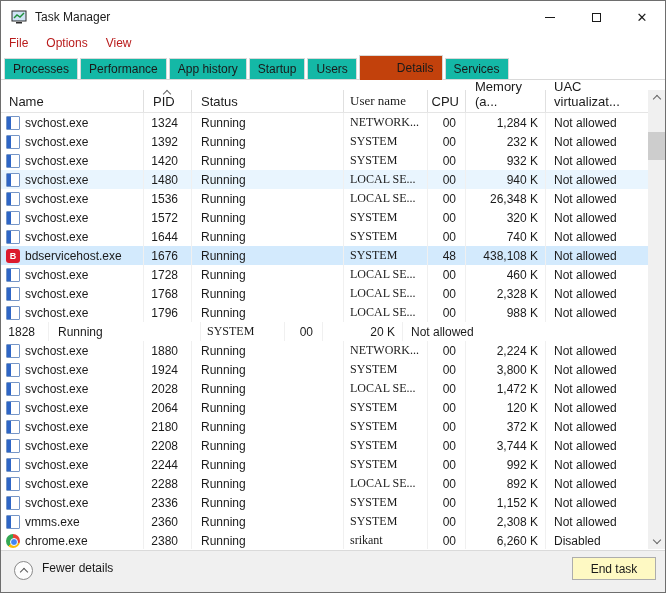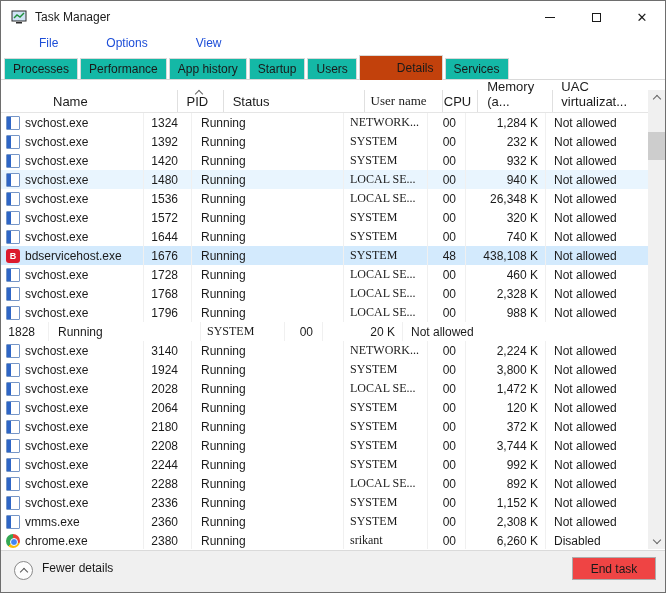--- a/index.html
+++ b/index.html
@@ -11,21 +11,21 @@
   .app-icon { margin-left:10px; width:16px; height:16px; display:inline-block; }
   .title { margin-left:8px; font-size:12px; color:#1a1a1a; }
   .controls { position:absolute; right:0; top:0; height:32px; display:flex; }
   .ctrl { width:46px; height:32px; display:flex; align-items:center; justify-content:center; color:#1a1a1a; font-size:12px; cursor:default; }
   .minbar { width:10px; height:1px; background:#1a1a1a; display:block; }
   .maxbox { width:9px; height:9px; border:1px solid #1a1a1a; display:block; }
   .close-glyph { font-size:13px; }
 
   
   .menubar { position:absolute; left:0; top:32px; right:0; height:20px; display:flex; align-items:center; padding-left:8px; }
-  .menu-item { font-size:12px; color:#1d4ed8; padding:2px 9px 2px 0; margin-right:9px;margin-left:30px; }
+  .menu-item { font-size:12px; color:#b91c1c; padding:2px 9px 2px 0; margin-right:9px; }
 
   
   .tabstrip { position:absolute; left:0; top:52px; right:0; height:27px; display:flex; align-items:flex-end; padding-left:3px; border-bottom:1px solid #d9d9d9; }
   .tab { height:21px; background:#14b8a6; border:1px solid #d9d9d9; border-bottom:none; margin-right:2px; padding:3px 8px 0 8px; font-size:12px; color:#1a1a1a; }
   .tab.active { height:25px; background:#c2410c; margin-bottom:-1px; padding-top:5px; position:relative; z-index:2;padding-left:37px; }
 
   
   .table { position:absolute; left:0; top:89px; width:664px; height:459px; }
   .thead { position:relative; height:23px; border-bottom:1px solid #e5e5e5; display:flex; width:647px; }
   .th { position:relative; font-size:13px; color:#1b1b1b; display:flex; align-items:flex-end; padding-bottom:3px; border-right:1px solid #e0e0e0; }
@@ -40,21 +40,21 @@
   .td { font-size:12px; color:#1b1b1b; height:19px; display:flex; align-items:center; overflow:hidden; white-space:nowrap; border-right:1px solid #f0f0f0; }
 
   
   .c0 { width:143px; padding-left:5px; }
   .c1 { width:48px;  justify-content:flex-end; padding-right:13px; }
   .c2 { width:152px; padding-left:9px; }
   .c3 { width:84px;  padding-left:6px;font-family:Liberation Serif, serif; }
   .c4 { width:38px;  justify-content:flex-end; padding-right:9px; }
   .c5 { width:80px;  justify-content:flex-end; padding-right:7px; }
   .c6 { width:102px; padding-left:8px; border-right:none; }
-  .thead .c0 { padding-left:8px;margin-left:44px; }
+  .thead .c0 { padding-left:8px; }
   .thead .c1 { justify-content:flex-start; padding-left:9px; }
   .thead .c4 { justify-content:flex-end; padding-right:6px; }
   .thead .c5 { justify-content:flex-start; padding-left:9px; }
 
   
   .proc-icon { width:14px; height:14px; margin-right:5px; flex:0 0 14px; display:flex; align-items:center; justify-content:center; }
   .icon-exe { border:1px solid #7596c8; background:linear-gradient(90deg,#2f66c6 0 34%,#ffffff 34% 100%); border-radius:1px; }
   .icon-bd { background:#dc1a2d; border-radius:3px; color:#fff; font-size:9px; font-weight:bold; line-height:14px; text-align:center; }
   .icon-chrome { border-radius:50%; background:conic-gradient(#ea4335 0 30%, #fbbc05 30% 62%, #34a853 62% 100%); position:relative; }
   .icon-chrome::after { content:""; position:absolute; left:4px; top:4px; width:6px; height:6px; border-radius:50%; background:#4285f4; border:1px solid #fff; }
@@ -64,21 +64,21 @@
   .sb-btn { position:absolute; left:0; width:17px; height:17px; display:flex; align-items:center; justify-content:center; }
   .sb-btn.up { top:0; }
   .sb-btn.down { bottom:1px; }
   .sb-thumb { position:absolute; left:0; top:42px; width:17px; height:28px; background:#cdcdcd; }
 
   
   .footer { position:absolute; left:0; bottom:0; right:0; height:42px; background:#f0f0f0; border-top:1px solid #dadada; }
   .fewer { position:absolute; left:13px; top:10px; display:flex; font-size:12px; color:#1a1a1a; }
   .chev-circle { width:19px; height:19px; border:1px solid #8a8a8a; border-radius:50%; display:flex; align-items:center; justify-content:center; margin-right:9px; background:#fdfdfd; }
   .chev-circle .chev-up-shape { border-color:#555; margin-top:2px; }
-  .endtask { position:absolute; right:9px; top:6px; width:84px; height:23px; background:#ef4444; border:1px solid #adadad; font-size:12px; font-family:"Liberation Sans", sans-serif; color:#1a1a1a; }
+  .endtask { position:absolute; right:9px; top:6px; width:84px; height:23px; background:#fef9c3; border:1px solid #adadad; font-size:12px; font-family:"Liberation Sans", sans-serif; color:#1a1a1a; }
 </style>
 </head>
 <body>
 
 <div class="window">
 
   <div class="titlebar">
     <span class="app-icon">
       <svg width="16" height="16" viewBox="0 0 16 16">
         <rect x="1" y="2" width="14" height="10" fill="#cfe3f5" stroke="#2b2b2b" stroke-width="1"></rect>
@@ -427,21 +427,21 @@
           <div class="td c6">
             <span>Not allowed</span>
           </div>
         </div>
         <div class="tr">
           <div class="td c0">
             <span class="proc-icon icon-exe"></span>
             <span>svchost.exe</span>
           </div>
           <div class="td c1">
-            <span>3140</span>
+            <span>1880</span>
           </div>
           <div class="td c2">
             <span>Running</span>
           </div>
           <div class="td c3">
             <span>NETWORK...</span>
           </div>
           <div class="td c4">
             <span>00</span>
           </div>

